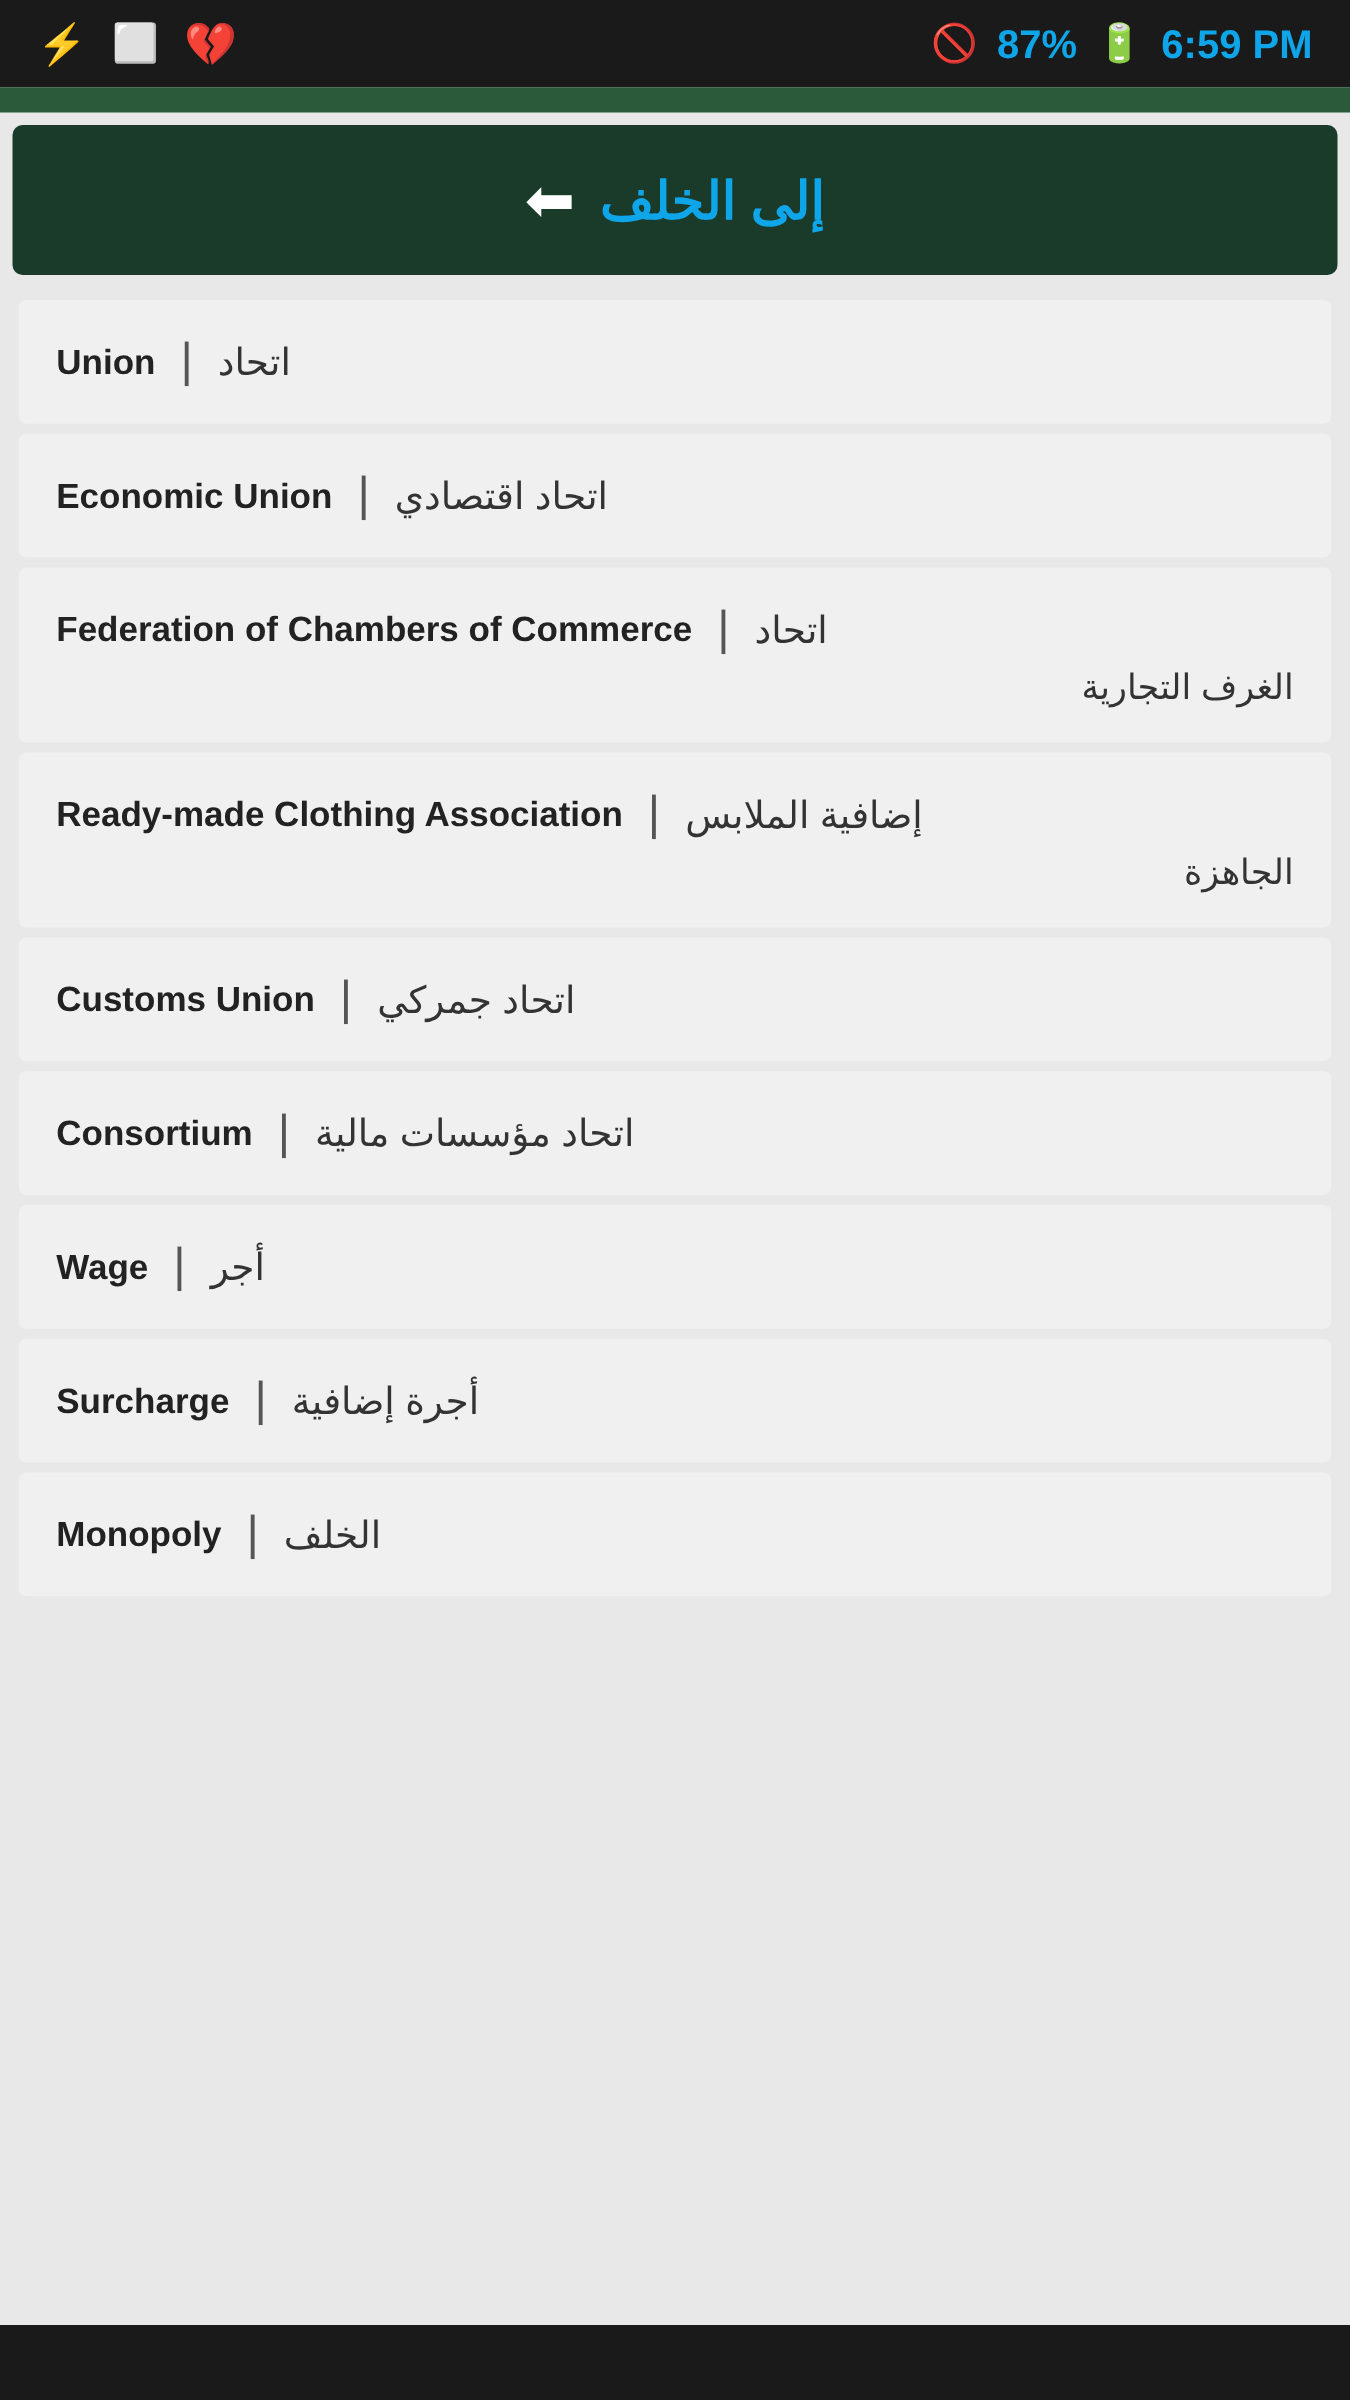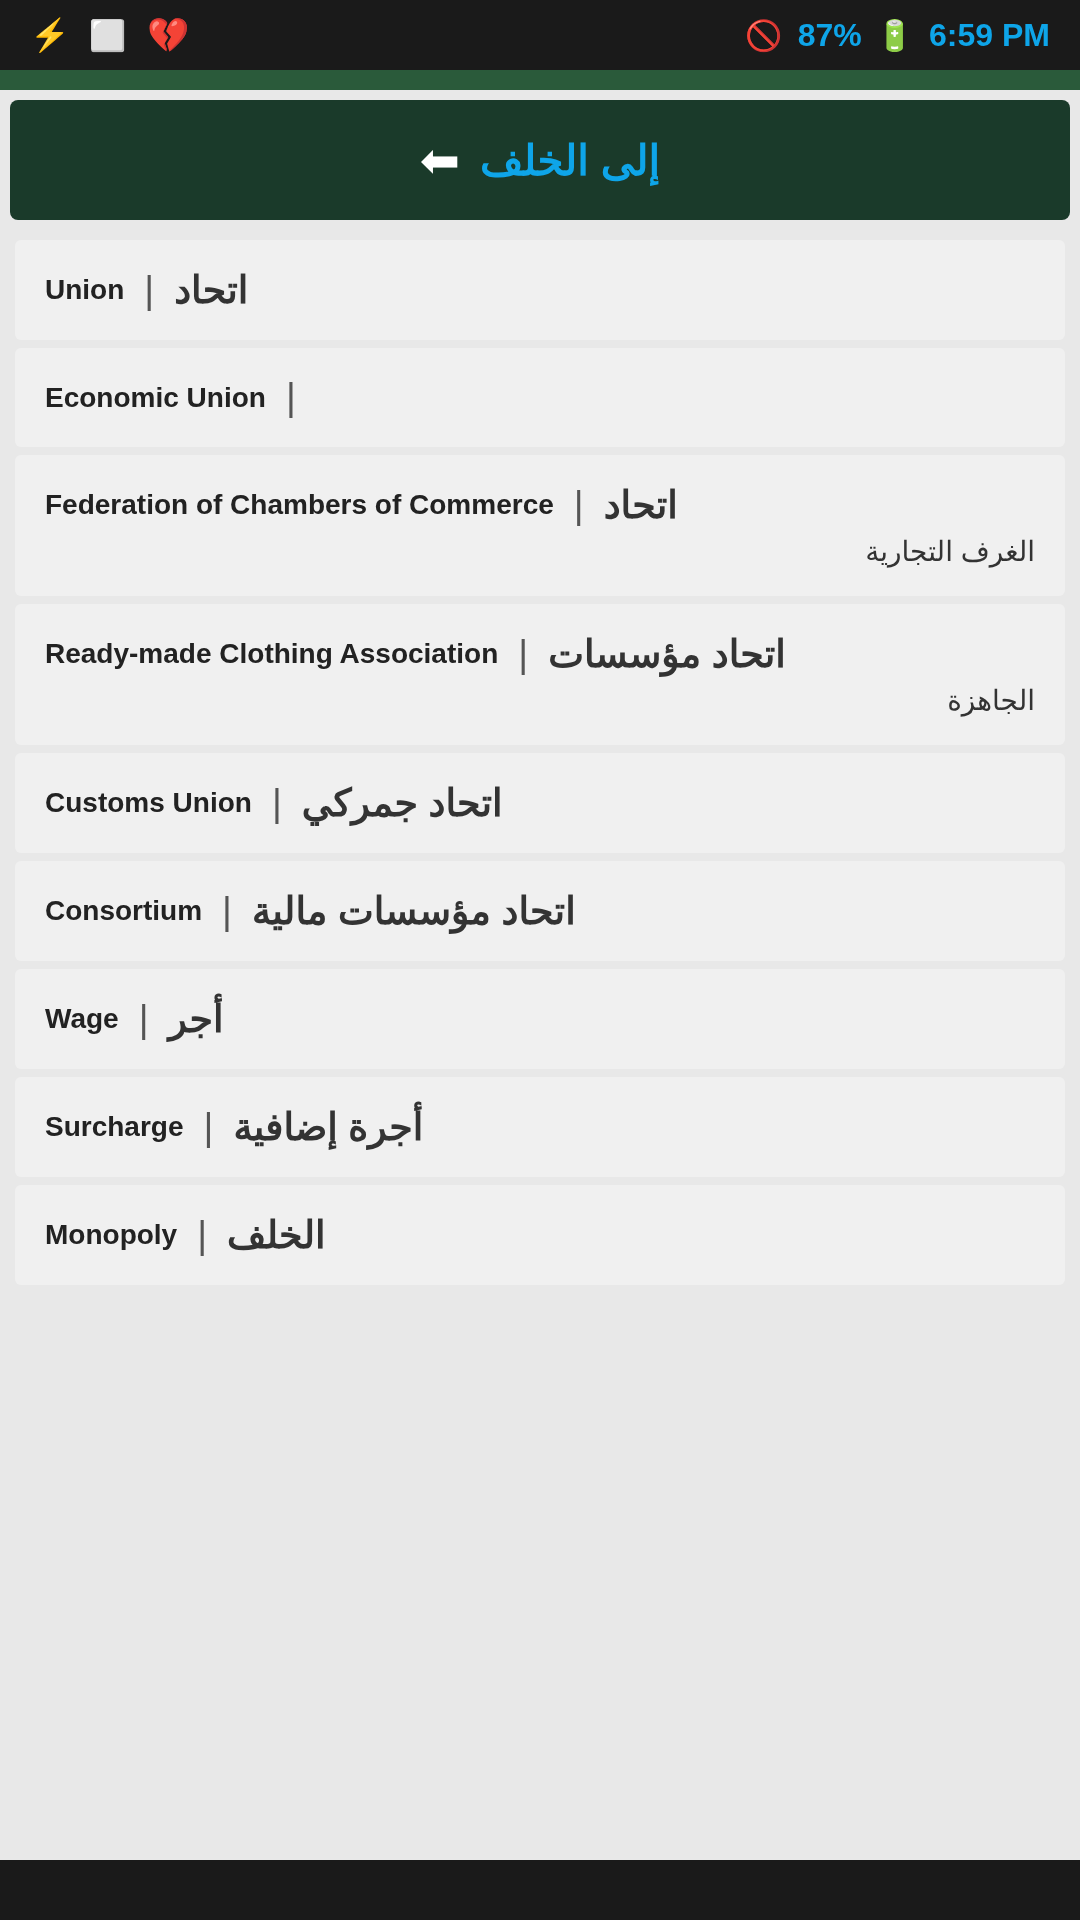--- a/index.html
+++ b/index.html
@@ -117,24 +117,24 @@
     }
 
     .word-item-top {
       display: flex;
       align-items: center;
       flex-direction: row-reverse;
       justify-content: flex-end;
     }
 
     .word-arabic {
-      font-size: 38px;
+      font-size: 30px;
       color: #333;
       direction: rtl;
-      font-weight: bold;
+      font-weight: normal;
     }
 
     .word-separator {
       font-size: 38px;
       color: #555;
       margin: 0 20px;
     }
 
     .word-english {
       font-size: 28px;
@@ -184,36 +184,37 @@
 
 <div class="word-list">
 
   <div class="word-item">
     <span class="word-arabic">اتحاد</span>
     <span class="word-separator">|</span>
     <span class="word-english">Union</span>
   </div>
 
   <div class="word-item">
+    <span class="word-arabic">اتحاد اقتصادي</span>
     <span class="word-separator">|</span>
     <span class="word-english">Economic Union</span>
   </div>
 
   <div class="word-item-multi">
     <div class="word-item-top">
       <span class="word-arabic">اتحاد</span>
       <span class="word-separator">|</span>
       <span class="word-english">Federation of Chambers of Commerce</span>
     </div>
     <span class="word-arabic-sub">الغرف التجارية</span>
   </div>
 
   <div class="word-item-multi">
     <div class="word-item-top">
-      <span class="word-arabic">اتحاد مؤسسات</span>
+      <span class="word-arabic">إضافية الملابس</span>
       <span class="word-separator">|</span>
       <span class="word-english">Ready-made Clothing Association</span>
     </div>
     <span class="word-arabic-sub">الجاهزة</span>
   </div>
 
   <div class="word-item">
     <span class="word-arabic">اتحاد جمركي</span>
     <span class="word-separator">|</span>
     <span class="word-english">Customs Union</span>

